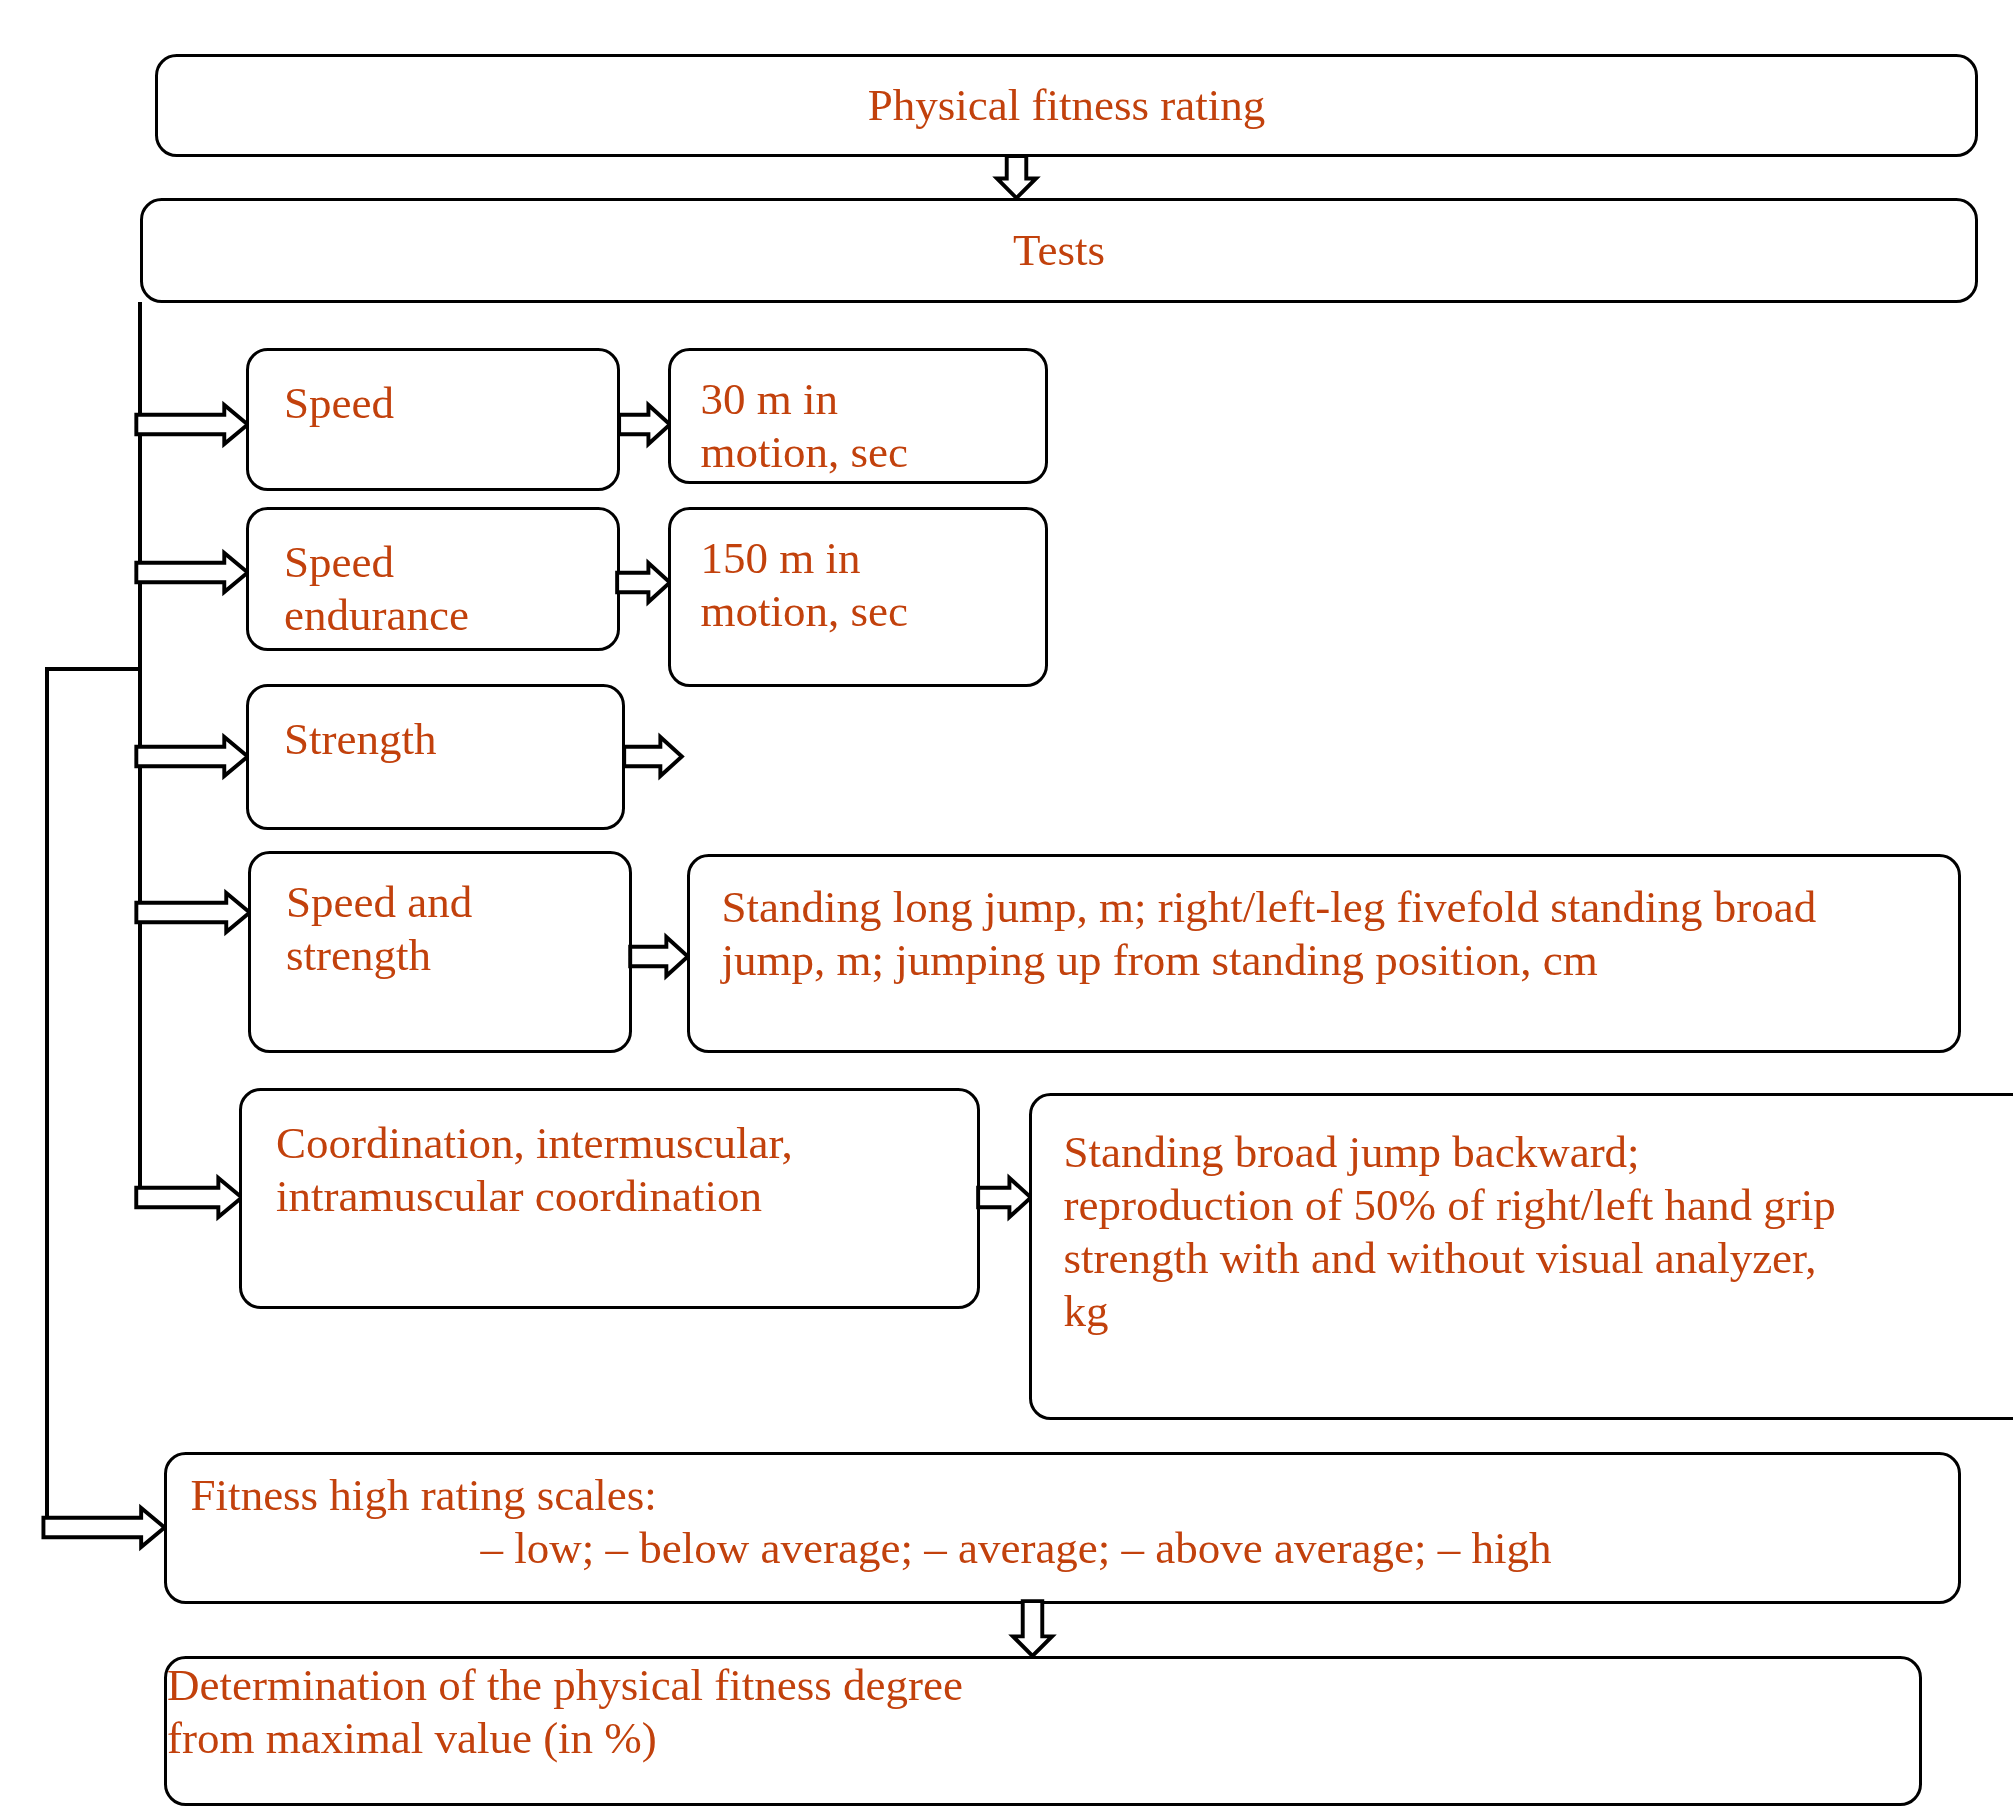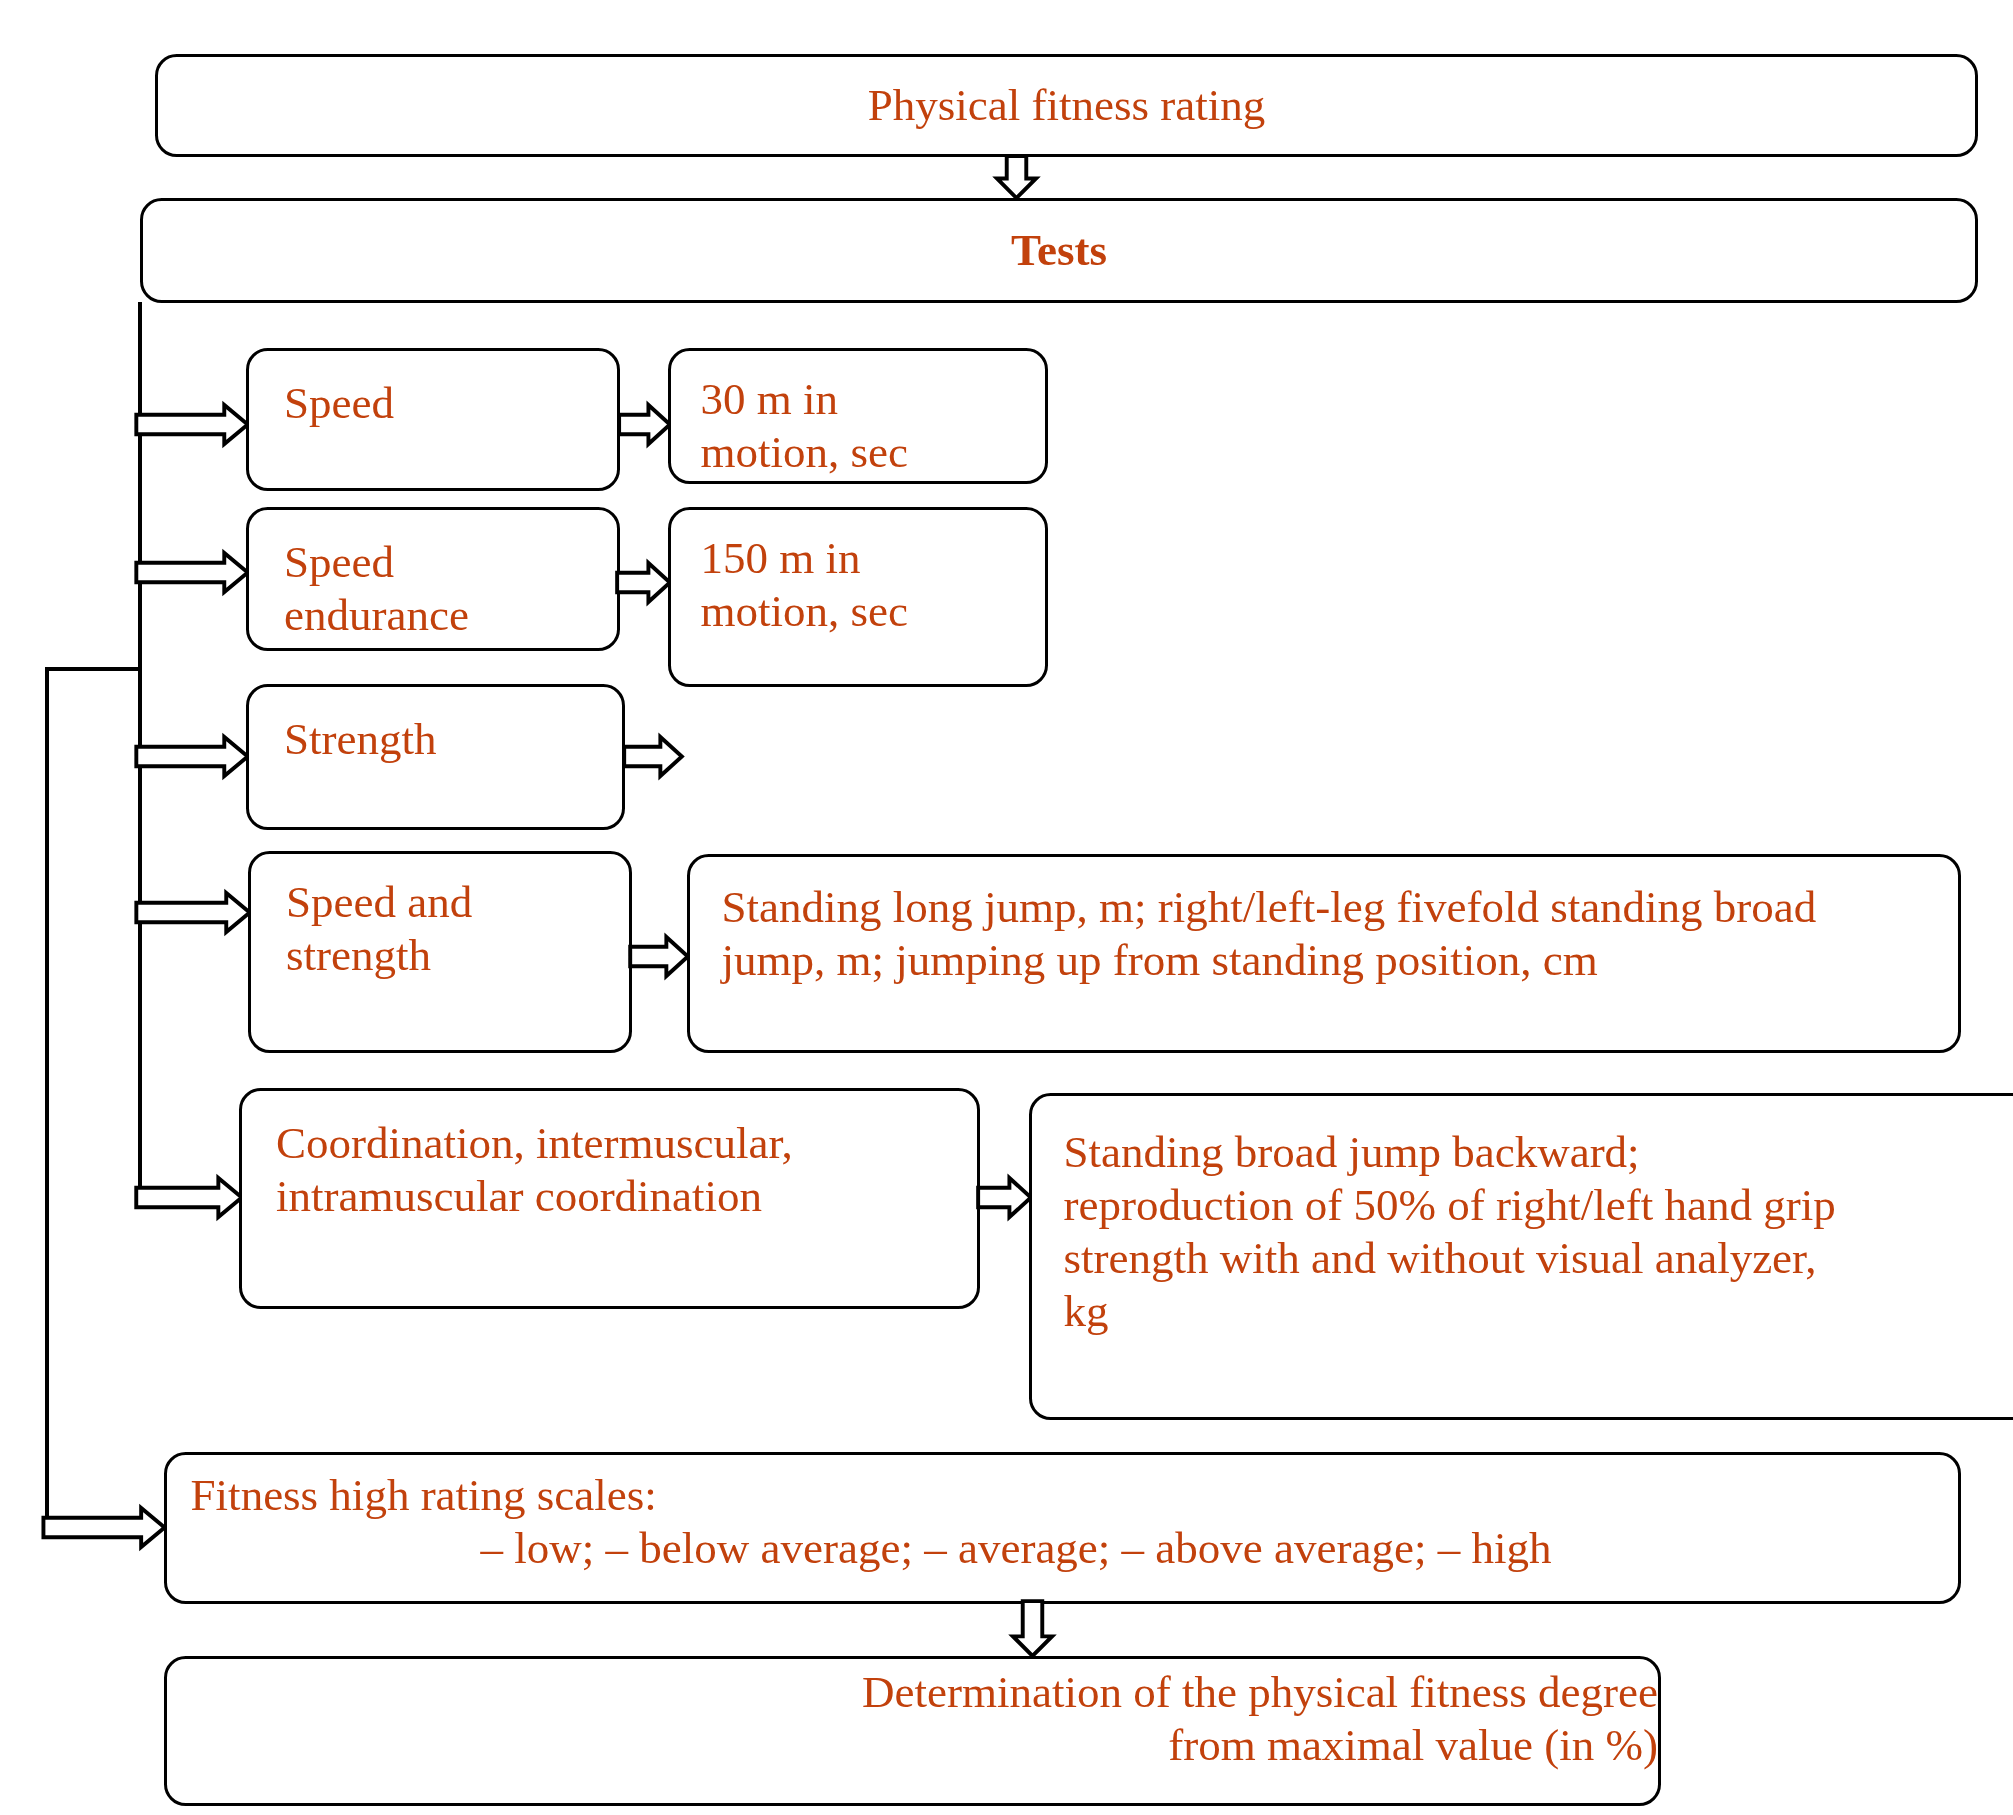--- a/index.html
+++ b/index.html
@@ -12,34 +12,34 @@
     position:absolute; box-sizing:border-box; background:#ffffff;
     border:3.9px solid #000; border-radius:21.7px;
   }
   .txt { white-space:pre-line; display:block; }
   .flexc { display:flex; align-items:center; justify-content:center; text-align:center; }
   .line { position:absolute; background:#000; }
   svg.arrow { position:absolute; display:block; overflow:visible; }
 
   
   #title-box        { left:155px; top:32.5px;   width:1823px; height:103px; }
-  #tests-box        { left:140px; top:177px;  width:1838px; height:105px;font-weight:bold; }
+  #tests-box        { left:140px; top:177px;  width:1838px; height:105px; }
   #r1c { left:246px; top:327px;  width:374px;  height:143px; padding:25.6px 17.7px 0 35px; }
   #r1m { left:668px; top:327px;  width:380px;  height:136px; padding:21.7px 9.9px 0 29.6px; }
   #r2c { left:246px; top:486px;  width:374px;  height:144px; padding:25.6px 17.7px 0 35px; }
   #r2m { left:668px; top:486px;  width:380px;  height:180px; padding:21.7px 9.9px 0 29.6px; }
   #r3c { left:246px; top:663px;  width:379px;  height:146px; padding:25.6px 17.7px 0 35px; }
   #r3m { left:680px; top:663px;  width:1029px; height:148px; padding:19.7px 9.9px 0 15.8px; }
   #r4c { left:248px; top:830px;  width:384px;  height:202px; padding:21.7px 17.7px 0 35px; }
   #r4m { left:687px; top:833px;  width:1274px; height:199px; padding:23.6px 9.9px 0 31.5px; }
   #r5c { left:239px; top:1067px; width:741px;  height:221px; padding:25.6px 17.7px 0 34px; }
   #r5m { left:1029px; top:1072px; width:1056px; height:327px; padding:29.6px 9.9px 0 31.5px; }
   #fitness-box      { left:164px; top:1431px; width:1797px; height:152px; padding:13.8px 9.9px 0 23.6px; }
   #fitness-scales-line { padding-left:290px; white-space:nowrap; }
-  #determination-box{ left:164px; top:1635px; width:1497px; height:150px; padding-top:7px; text-align:right; }
+  #determination-box{ left:164px; top:1635px; width:1758px; height:150px; padding-top:0; text-align:left; }
 
   
   #v-main   { left:138px; top:281px; width:3.9px;  height:897px; }
   #h-branch { left:45px;  top:646px; width:95px; height:3.9px;  }
   #v-outer  { left:45px;  top:646px; width:3.9px;  height:863px; }
 </style>
 </head>
 <body>
 
 <div class="canvas">

